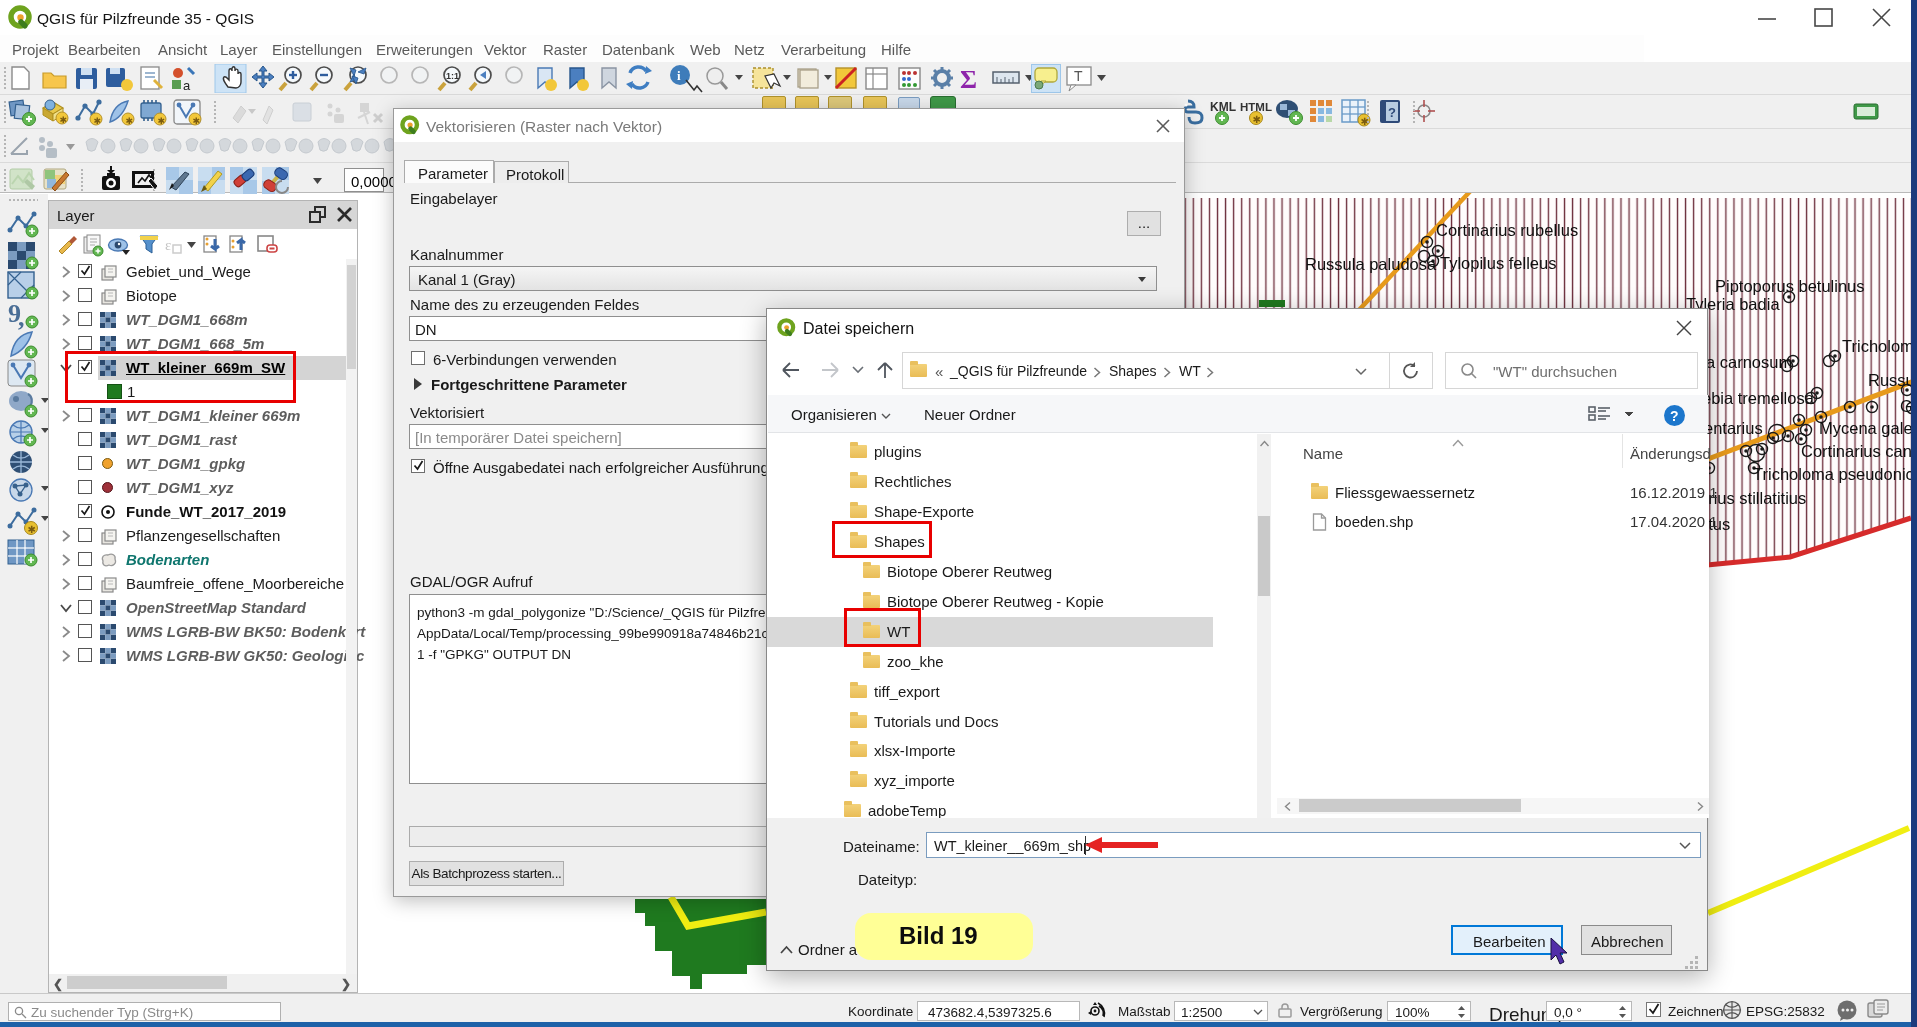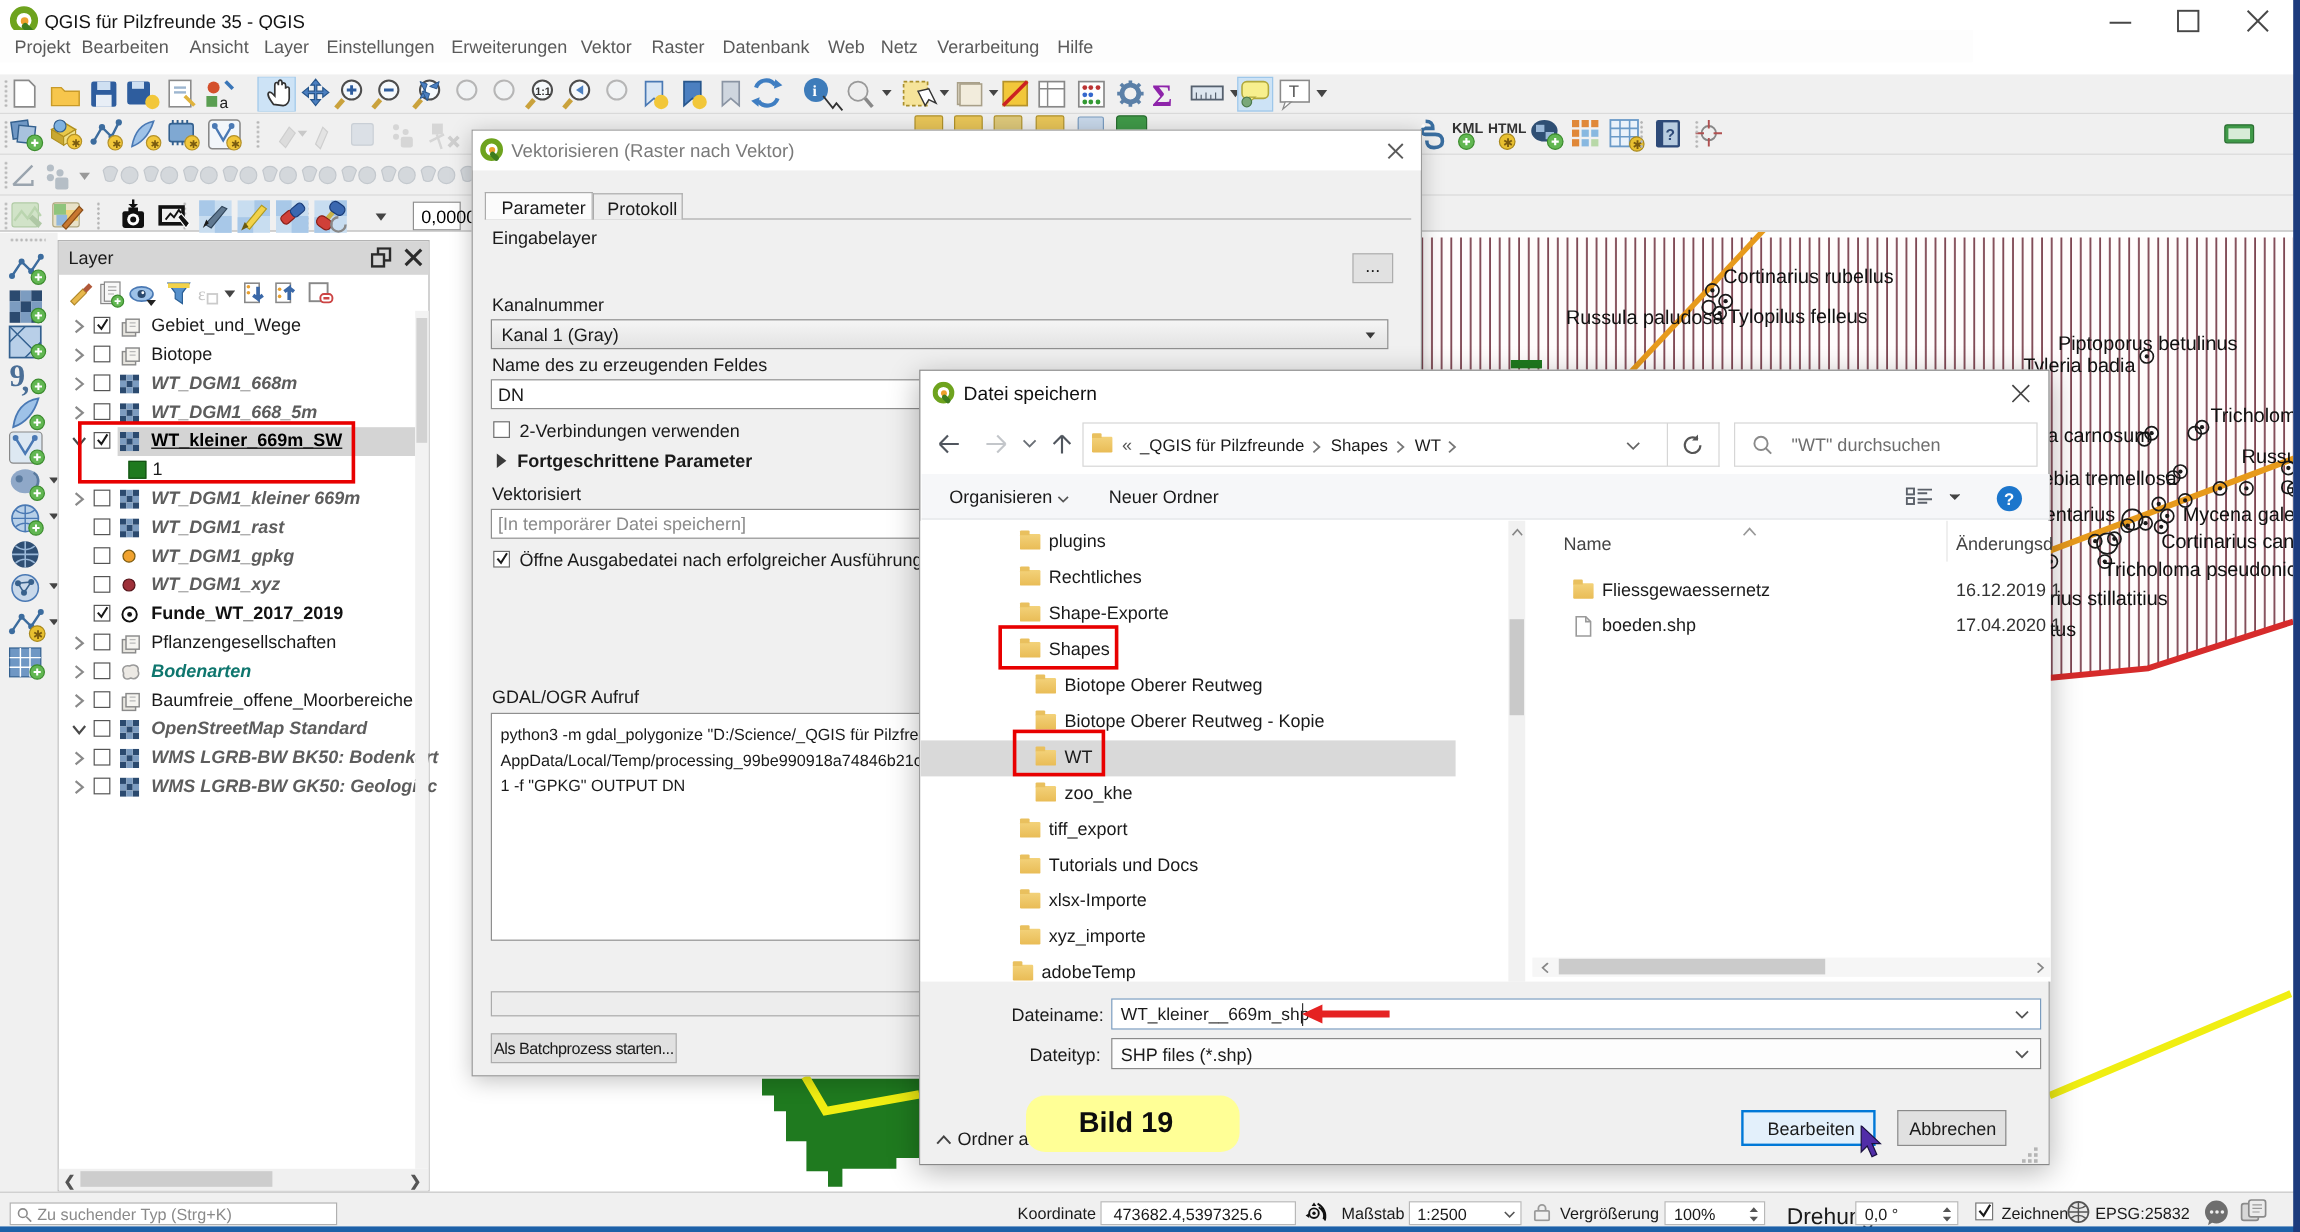--- a/index.html
+++ b/index.html
@@ -120,21 +120,21 @@
  <svg class="a" style="left:1750px;top:6px" width="150" height="24" viewBox="0 0 150 24">
   <g stroke="#474747" stroke-width="1.6" fill="none">
    <line x1="8" y1="13" x2="26" y2="13"></line>
    <rect x="65" y="3" width="17" height="17"></rect>
    <line x1="123" y1="3" x2="140" y2="20"></line>
         <line x1="140" y1="3" x2="123" y2="20"></line>
   </g>
  </svg>
 </div>
 
-<div class="a" style="left:0;top:25px;width:1644px;height:27px;background:#fdfdfd">
+<div class="a" style="left:0;top:35px;width:1644px;height:27px;background:#fdfdfd">
  <div class="tx g" style="left:12px;top:7px">Projekt</div>
  <div class="tx g" style="left:68px;top:7px">Bearbeiten</div>
  <div class="tx g" style="left:158px;top:7px">Ansicht</div>
  <div class="tx g" style="left:220px;top:7px">Layer</div>
  <div class="tx g" style="left:272px;top:7px">Einstellungen</div>
  <div class="tx g" style="left:376px;top:7px">Erweiterungen</div>
  <div class="tx g" style="left:484px;top:7px">Vektor</div>
  <div class="tx g" style="left:543px;top:7px">Raster</div>
  <div class="tx g" style="left:602px;top:7px">Datenbank</div>
  <div class="tx g" style="left:690px;top:7px">Web</div>
@@ -976,21 +976,21 @@
  <div class="tx" style="left:16px;top:138px">Kanalnummer</div>
  <div class="combo" style="left:15px;top:157px;width:748px;height:25px">
   <div class="tx" style="left:8px;top:5px">Kanal 1 (Gray)</div>
   <div class="car" style="left:728px;top:10px"></div>
  </div>
  <div class="tx" style="left:16px;top:188px">Name des zu erzeugenden Feldes</div>
  <div class="inp" style="left:15px;top:207px;width:748px;height:25px">
   <div class="tx" style="left:5px;top:5px">DN</div>
  </div>
  <div class="cb" style="left:17px;top:242px"></div>
- <div class="tx" style="left:39px;top:243px">2-Verbindungen verwenden</div>
+ <div class="tx" style="left:39px;top:243px">6-Verbindungen verwenden</div>
  <svg class="a" style="left:19px;top:268px" width="10" height="14" viewBox="0 0 10 14">
       <path d="M1 1 l8 6 -8 6 z" fill="#3a3a3a"></path>
     </svg>
  <div class="tx" style="left:37px;top:268px;font-weight:bold">Fortgeschrittene Parameter</div>
  <div class="tx" style="left:16px;top:296px">Vektorisiert</div>
  <div class="inp" style="left:15px;top:315px;width:748px;height:25px">
   <div class="tx" style="left:5px;top:5px;color:#8a8a8a">[In temporärer Datei speichern]</div>
  </div>
  <div class="cb" style="left:17px;top:350px"></div>
  <svg class="a" style="left:18px;top:350px" width="13" height="13" viewBox="0 0 13 13">
@@ -1156,26 +1156,20 @@
  <div class="a" style="left:0;top:509px;width:940px;height:152px;background:#f0f0f0">
   <div class="tx" style="left:76px;top:21px">Dateiname:</div>
   <div class="inp" style="left:159px;top:14px;width:775px;height:26px;border-color:#7a9cbf">
    <div class="tx" style="left:7px;top:6px;font-size:14.5px">WT_kleiner__669m_shp</div>
    <div class="a" style="left:158px;top:3px;width:1px;height:19px;background:#333"></div>
    <svg class="a" style="left:752px;top:9px" width="12" height="9" viewBox="0 0 12 9">
           <path d="M1 1 l5 5 5-5" fill="none" stroke="#555" stroke-width="1.5"></path>
         </svg>
   </div>
   <div class="tx" style="left:91px;top:54px">Dateityp:</div>
-  <div class="a" style="left:159px;top:47px;width:775px;height:26px;background:#fdfdfd;border:1px solid #8a8a8a">
-   <div class="tx" style="left:7px;top:6px">SHP files (*.shp)</div>
-   <svg class="a" style="left:752px;top:9px" width="12" height="9" viewBox="0 0 12 9">
-          <path d="M1 1 l5 5 5-5" fill="none" stroke="#555" stroke-width="1.5"></path>
-        </svg>
-  </div>
   <svg class="a" style="left:13px;top:127px" width="13" height="9" viewBox="0 0 13 9">
         <path d="M1 8 l5.5-6 5.5 6" fill="none" stroke="#444" stroke-width="1.7"></path>
       </svg>
   <div class="tx" style="left:31px;top:124px">Ordner a</div>
   <div class="a" style="left:684px;top:107px;width:112px;height:30px;background:#e3f0fb;border:2px solid #0078d7">
    <div class="tx" style="left:20px;top:7px">Bearbeiten</div>
   </div>
   <div class="a" style="left:814px;top:107px;width:91px;height:30px;background:#e1e1e1;border:1px solid #8a8a8a">
    <div class="tx" style="left:9px;top:8px">Abbrechen</div>
   </div>

